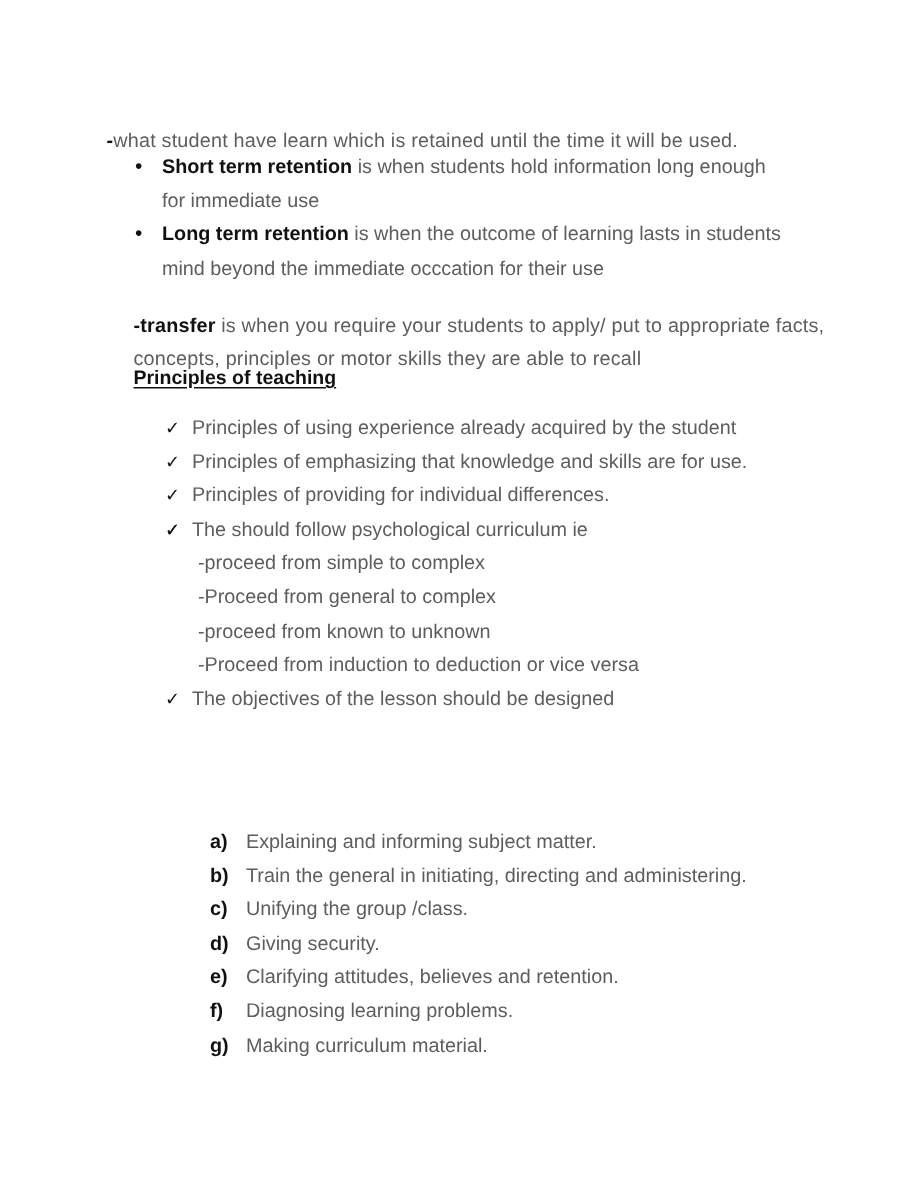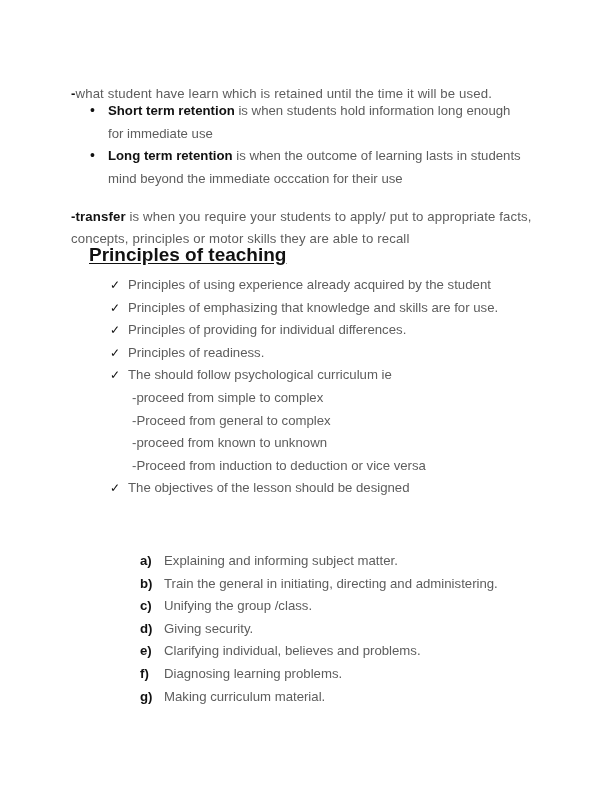--- a/index.html
+++ b/index.html
@@ -70,31 +70,31 @@
     position: absolute;
     left: 2px;
     top: -1px;
     font-size: 14px;
     line-height: 22.5px;
     color: #111111;
   }
 
   
   #transfer-para {
-    left: 71px;
+    left: 89px;
     top: 193px;
     width: 478px;
   }
 
   
   #principles-heading {
     position: absolute;
     left: 89px;
     top: 244px;
-    font-size: 19px;
+    font-size: 13px;
     font-weight: bold;
     color: #111111;
     text-decoration: underline;
     text-underline-offset: 2px;
   }
 
   
   #principles-list {
     position: absolute;
     left: 110px;
@@ -188,33 +188,33 @@
 
   <p class="para" id="transfer-para">
     <span class="dash-lead">-</span><span class="bold-black">transfer</span><span> is when you require your students to apply/ put to appropriate facts, concepts, principles or motor skills they are able to recall</span>
   </p>
 
   <div id="principles-heading">Principles of teaching</div>
   <ul id="principles-list">
       <li><span class="check">✓</span><span>Principles of using experience already acquired by the student</span></li>
       <li><span class="check">✓</span><span>Principles of emphasizing that knowledge and skills are for use.</span></li>
       <li><span class="check">✓</span><span>Principles of providing for individual differences.</span></li>
-      <li><span class="check">✓</span><span>Principles of readiness.</span></li>
+      <li><span class="check">✓</span></li>
       <li><span class="check">✓</span><span>The should follow psychological curriculum ie</span><ul class="sub-dash-list">
           <li>-proceed from simple to complex</li>
           <li>-Proceed from general to complex</li>
           <li>-proceed from known to unknown</li>
           <li>-Proceed from induction to deduction or vice versa</li>
         </ul></li>
       <li><span class="check">✓</span><span>The objectives of the lesson should be designed</span></li>
     </ul>
 
   <ul id="functions-list">
       <li><span class="marker">a)</span><span>Explaining and informing subject matter.</span></li>
       <li><span class="marker">b)</span><span>Train the general in initiating, directing and administering.</span></li>
       <li><span class="marker">c)</span><span>Unifying the group /class.</span></li>
       <li><span class="marker">d)</span><span>Giving security.</span></li>
-      <li><span class="marker">e)</span><span>Clarifying individual, believes and problems.</span></li>
+      <li><span class="marker">e)</span><span>Clarifying attitudes, believes and retention.</span></li>
       <li><span class="marker">f)</span><span>Diagnosing learning problems.</span></li>
       <li><span class="marker">g)</span><span>Making curriculum material.</span></li>
     </ul>
 
 </div>
 
 </body></html>

